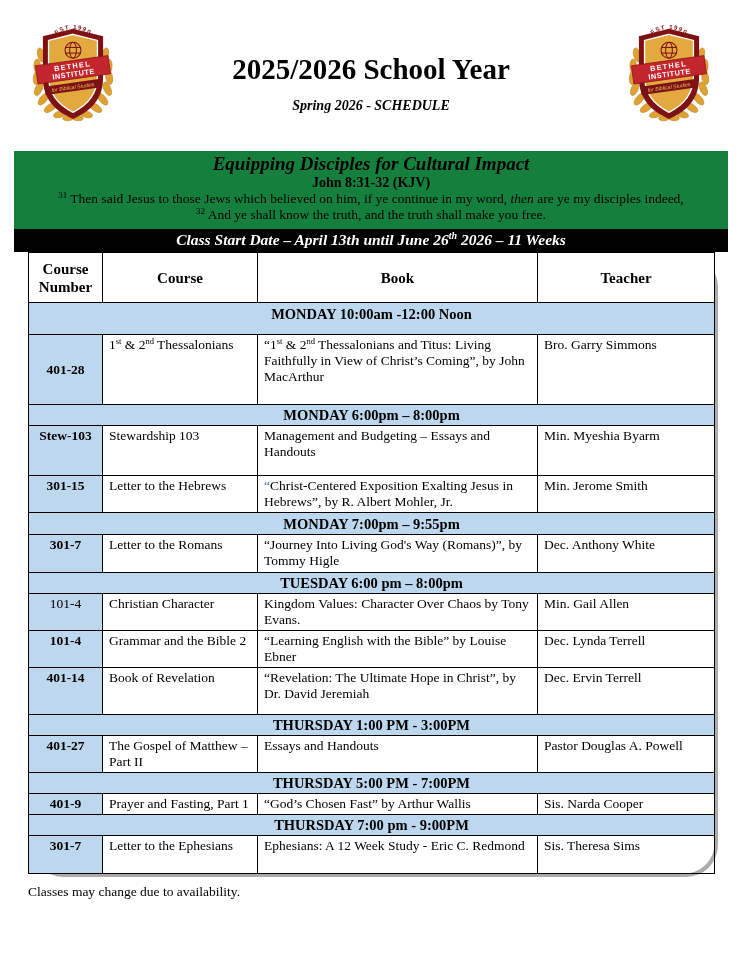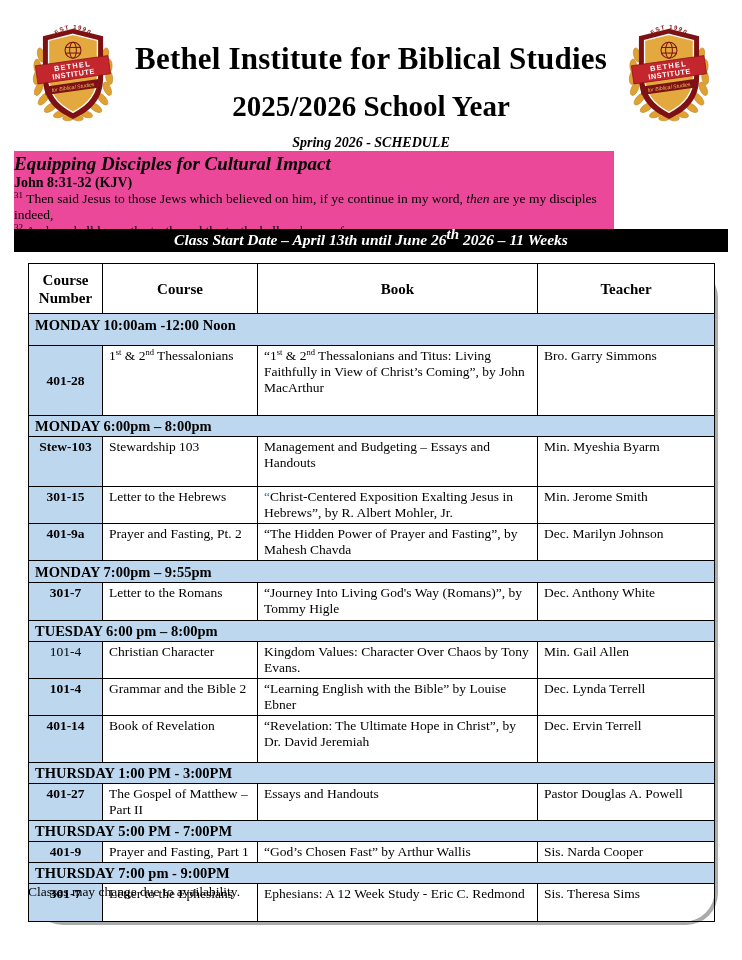--- a/index.html
+++ b/index.html
@@ -14,60 +14,60 @@
   .logo { position:absolute; top:12px; width:94px; height:116px; }
   .logo.left  { left:26px; }
   .logo.right { left:622px; }
   .titleblock { position:absolute; left:116px; top:40px; width:510px; text-align:center; }
   .titleblock h1 { margin:0; font-size:31px; line-height:37px; font-weight:bold; letter-spacing:.2px; }
   .titleblock h2 { margin:12px; font-size:29px; line-height:34px; font-weight:bold; }
   .titleblock .sched { margin-top:2px; font-size:14px; font-weight:bold; font-style:italic; }
 
   
   .banner {
-    position:absolute; left:14px; top:151px; width:600px; height:78px;
-    background:#ec4899; text-align:left;
+    position:absolute; left:14px; top:151px; width:714px; height:78px;
+    background:#15803d; text-align:center;
   }
   .banner .motto { padding-top:2px; font-size:19px; font-weight:bold; font-style:italic; line-height:22px; }
   .banner .ref   { font-size:14px; font-weight:bold; line-height:16px; }
   .banner .verse { font-size:13.5px; line-height:16px; }
   .banner sup { font-size:9px; vertical-align:super; line-height:0; }
   .banner .it { font-style:italic; }
 
   
   .startbar {
     position:absolute; left:14px; top:229px; width:714px; height:23px;
     background:#000; color:#fff; text-align:center;
     font-weight:bold; font-style:italic; font-size:15.5px; line-height:22px;
   }
-  .startbar sup { font-size:15px; vertical-align:super; line-height:0; }
+  .startbar sup { font-size:10px; vertical-align:super; line-height:0; }
 
   
   table.sched {
-    position:absolute; left:28px; top:263px; width:686px;
+    position:absolute; left:28px; top:252px; width:686px;
     border-collapse:collapse; table-layout:fixed;
     box-shadow:3px 3px 0 #ababab;
     border-radius:32px;
   }
   table.sched td, table.sched th {
     border:1px solid #000; padding:2px 6px; vertical-align:top;
     font-size:13.5px; line-height:16px; overflow:hidden;
   }
   table.sched th {
     font-size:15px; font-weight:bold; text-align:center; vertical-align:middle;
     background:#fff; line-height:18px;
   }
   td.num {
     background:#BDD7EE; text-align:center; font-weight:bold; font-size:12px;
     padding-top:3px;
   }
   td.num.nobold { font-weight:normal; }
   td.num.mid { vertical-align:middle; }
   tr.section td {
-    background:#BDD7EE; text-align:left; font-weight:bold; font-size:14.5px;
+    background:#BDD7EE; text-align:center; font-weight:bold; font-size:14.5px;
     vertical-align:middle;
   }
   tr.section.tall td { vertical-align:top; padding-top:3px; }
   .smalltxt { font-size:11px; line-height:13px; }
   .bluequote { color:#2E74B5; }
   td sup { font-size:8.5px; vertical-align:super; line-height:0; }
 
   
   .footnote { position:absolute; left:28px; top:884px; font-size:13.5px; }
 
@@ -173,21 +173,20 @@
       <text x="50" y="56.5" font-size="7.8" font-weight="bold" fill="#fff" text-anchor="middle" letter-spacing="1.4">BETHEL</text>
       <text x="50" y="65" font-size="7.8" font-weight="bold" fill="#fff" text-anchor="middle" letter-spacing="0.6">INSTITUTE</text>
     </g>
     <g transform="rotate(-8 50 76)">
       <rect x="20" y="71.5" width="60" height="9" fill="#7E1113"></rect>
       <text x="50" y="78.2" font-size="5.6" font-style="italic" fill="#EDBE5A" text-anchor="middle">for Biblical Studies</text>
     </g>
   </svg>
 
   <div class="titleblock">
-    <h1>Bethel Institute for Biblical Studies</h1>
     <h2>2025/2026 School Year</h2>
     <div class="sched">Spring 2026 - SCHEDULE</div>
   </div>
 
   <div class="banner">
     <div class="motto">Equipping Disciples for Cultural Impact</div>
     <div class="ref">John 8:31-32 (KJV)</div>
     <div class="verse"><sup>31</sup><span> Then said Jesus to those Jews which believed on him, if ye continue in my word, </span><span class="it">then</span><span> are ye my disciples indeed,</span></div>
     <div class="verse"><sup>32</sup><span> And ye shall know the truth, and the truth shall make you free.</span></div>
   </div>
@@ -232,26 +231,20 @@
       <td>Min. Myeshia Byarm</td>
     </tr>
 
     <tr style="height:33px">
       <td class="num">301-15</td>
       <td>Letter to the Hebrews</td>
       <td><span class="bluequote">“</span><span>Christ-Centered Exposition Exalting Jesus in Hebrews”, by R. Albert Mohler, Jr.</span></td>
       <td>Min. Jerome Smith</td>
     </tr>
 
-    <tr style="height:36px">
-      <td class="num">401-9a</td>
-      <td>Prayer and Fasting, Pt. 2</td>
-      <td class="smalltxt">“The Hidden Power of Prayer and Fasting”, by Mahesh Chavda</td>
-      <td>Dec. Marilyn Johnson</td>
-    </tr>
 
     <tr class="section" style="height:22px">
       <td colspan="4">MONDAY 7:00pm – 9:55pm</td>
     </tr>
 
     <tr style="height:38px">
       <td class="num">301-7</td>
       <td>Letter to the Romans</td>
       <td>“Journey Into Living God's Way (Romans)”, by Tommy Higle</td>
       <td>Dec. Anthony White</td>

